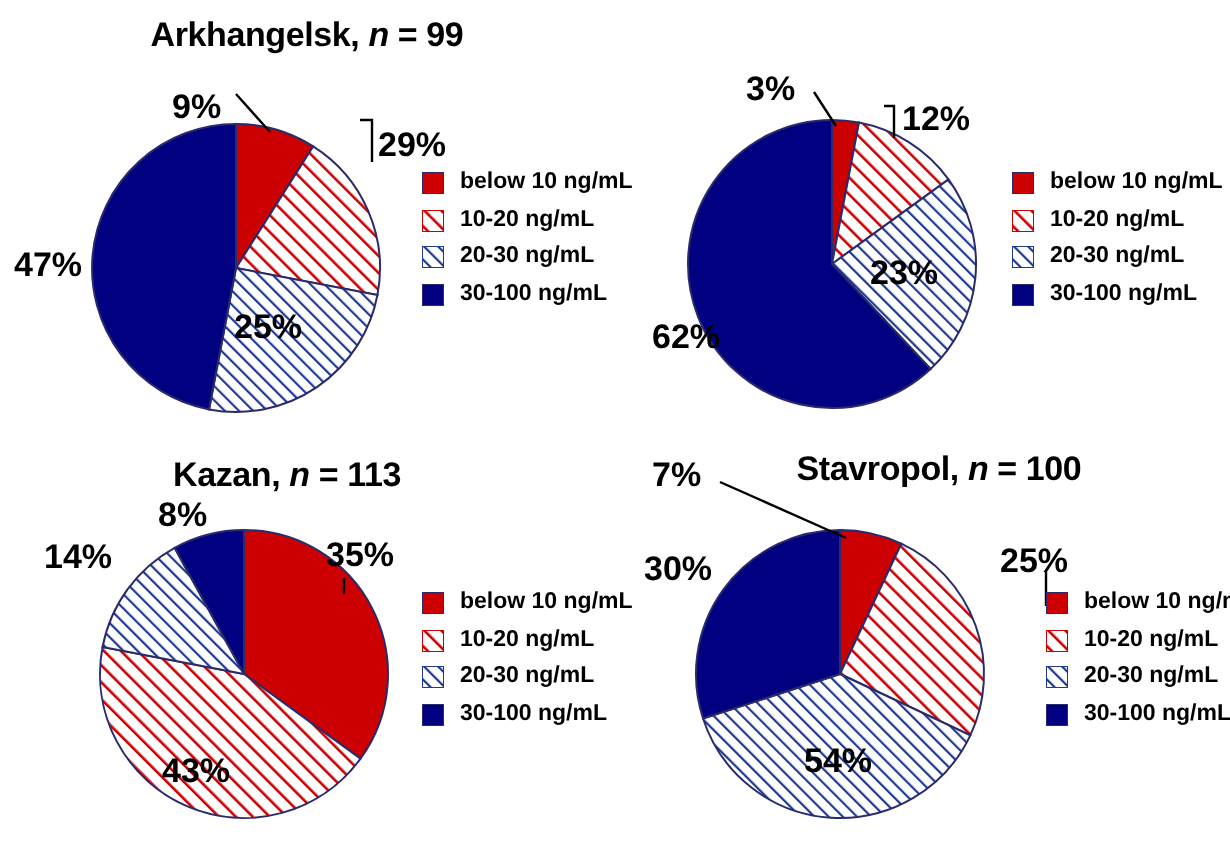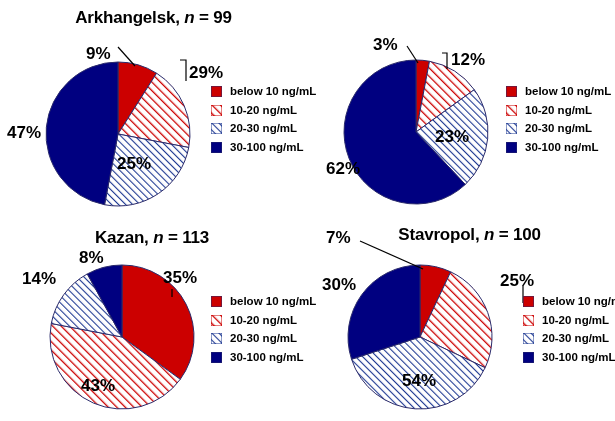--- a/index.html
+++ b/index.html
@@ -21,21 +21,21 @@
     width: 615px;
     height: 308px;
   }
   .panel {
     position: absolute;
     width: 307px;
     height: 210px;
   }
   #panel-0 { left: 0px;   top: 0px;   }
   #panel-1 { left: 308px; top: 0px;   }
-  #panel-2 { left: 0px;   top: 211px; padding-left: 17px; }
+  #panel-2 { left: 0px;   top: 211px; }
   #panel-3 { left: 308px; top: 211px; }
 
   .panel-title {
     position: absolute;
     width: 100%;
     text-align: center;
     font-size: 17px;
     font-weight: bold;
     letter-spacing: -0.2px;
     white-space: nowrap;

